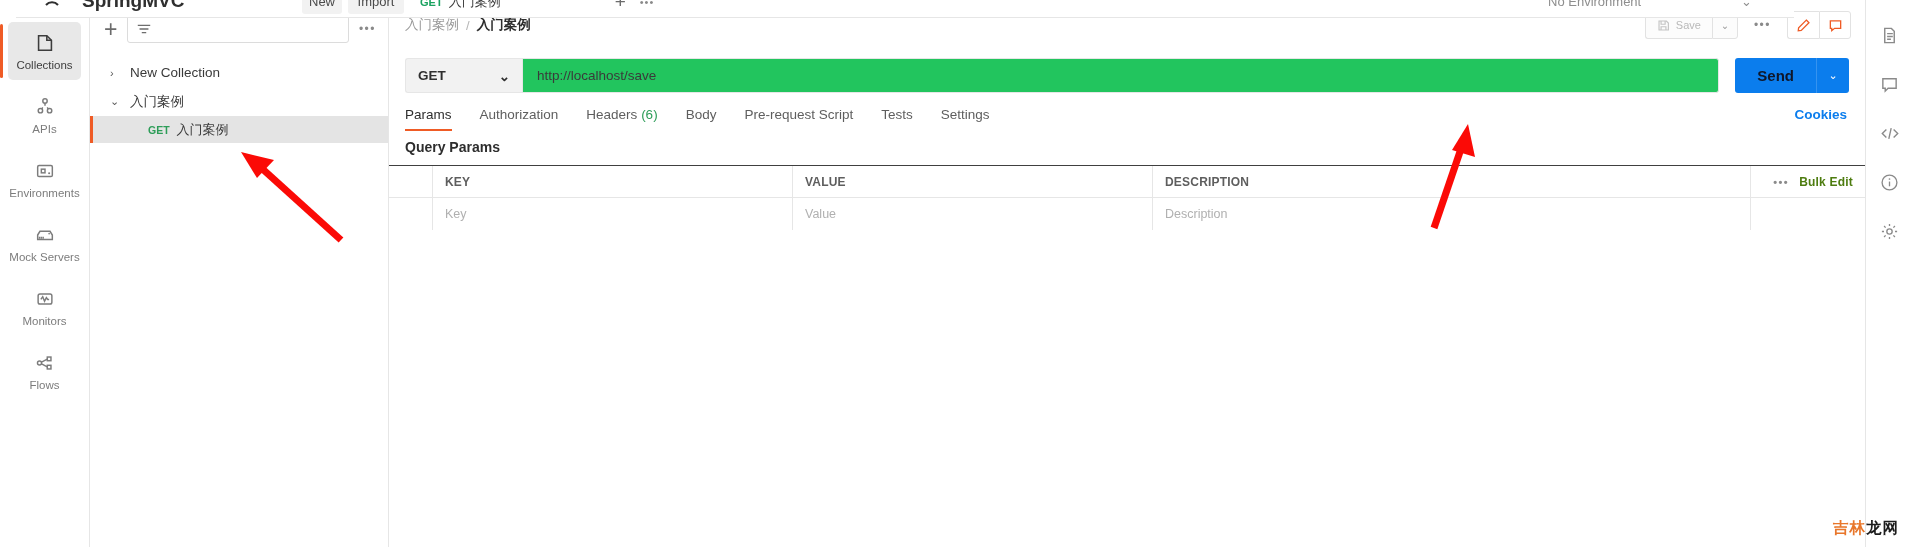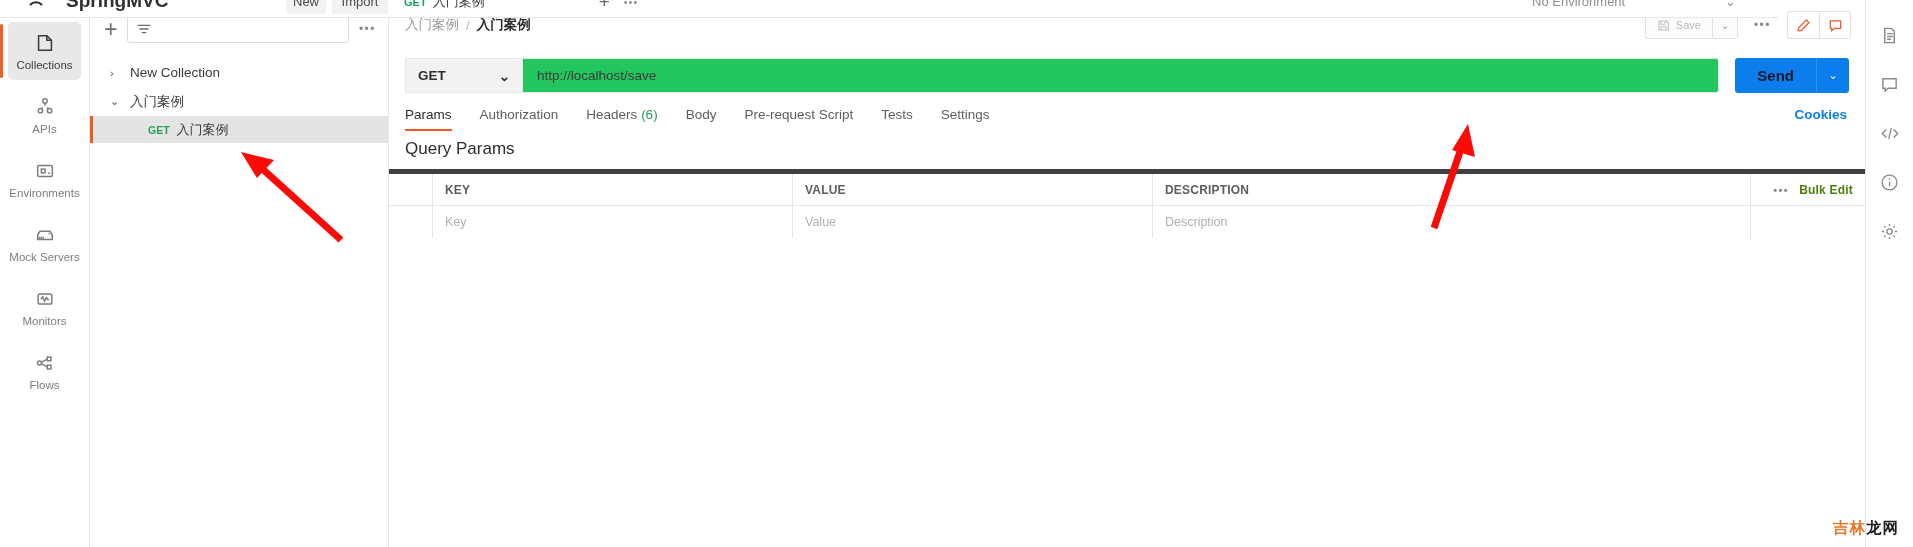--- a/index.html
+++ b/index.html
@@ -6,21 +6,21 @@
   html, body {
     width: 1913px; height: 547px;
     background: #fff;
     font-family: "Liberation Sans", sans-serif;
     overflow: hidden;
   }
   .app { position: relative; width: 1913px; height: 547px; display: flex; }
 
   
   .topbar {
-    position: absolute; top: 0; left: 0; width: 1778px; height: 18px;
+    position: absolute; top: 0; left: 16px; width: 1778px; height: 18px;
     background: #fff; border-bottom: 1px solid #e6e6e6; z-index: 5;
   }
   .brand-wrap {
     position: absolute; left: 28px; top: -10px;
     display: flex; align-items: center; gap: 8px;
   }
   .brand-logo { width: 30px; height: 20px; }
   .brand-name {
     font-size: 19px; font-weight: bold; color: #2f2f2f; white-space: nowrap;
   }
@@ -170,23 +170,23 @@
   .rtab.active::after {
     content: ""; position: absolute; left: 0; right: 0; bottom: 0;
     height: 2.5px; background: #ef5b25;
   }
   .cnt { color: #2d9d58; }
   .cookies {
     margin-left: auto; font-size: 13.5px; color: #0b7ded;
     font-weight: bold; cursor: pointer; padding-right: 2px;
   }
 
-  .qp-title { font-size: 17px; font-weight: normal; color: #2d2d2d; padding: 8px 16px 10px 16px; }
-
-  .ptable { width: 100%; border-top: 5px solid #404040; }
+  .qp-title { font-size: 14px; font-weight: bold; color: #2d2d2d; padding: 8px 16px 10px 16px; }
+
+  .ptable { width: 100%; border-top: 1px solid #404040; }
   .prow { display: flex; align-items: stretch; height: 32px; }
   .prow.head { border-bottom: 1px solid #e6e6e6; }
   .pcell {
     display: flex; align-items: center; padding: 0 12px;
     border-right: 1px solid #e6e6e6; font-size: 12.5px;
   }
   .head .pcell { color: #5e5e5e; font-weight: bold; font-size: 12px; letter-spacing: .2px; }
   .body-row .pcell { color: #b0b0b0; }
   .c-chk { width: 44px; border-right: 1px solid #e6e6e6; }
   .c-key { width: 360px; }

